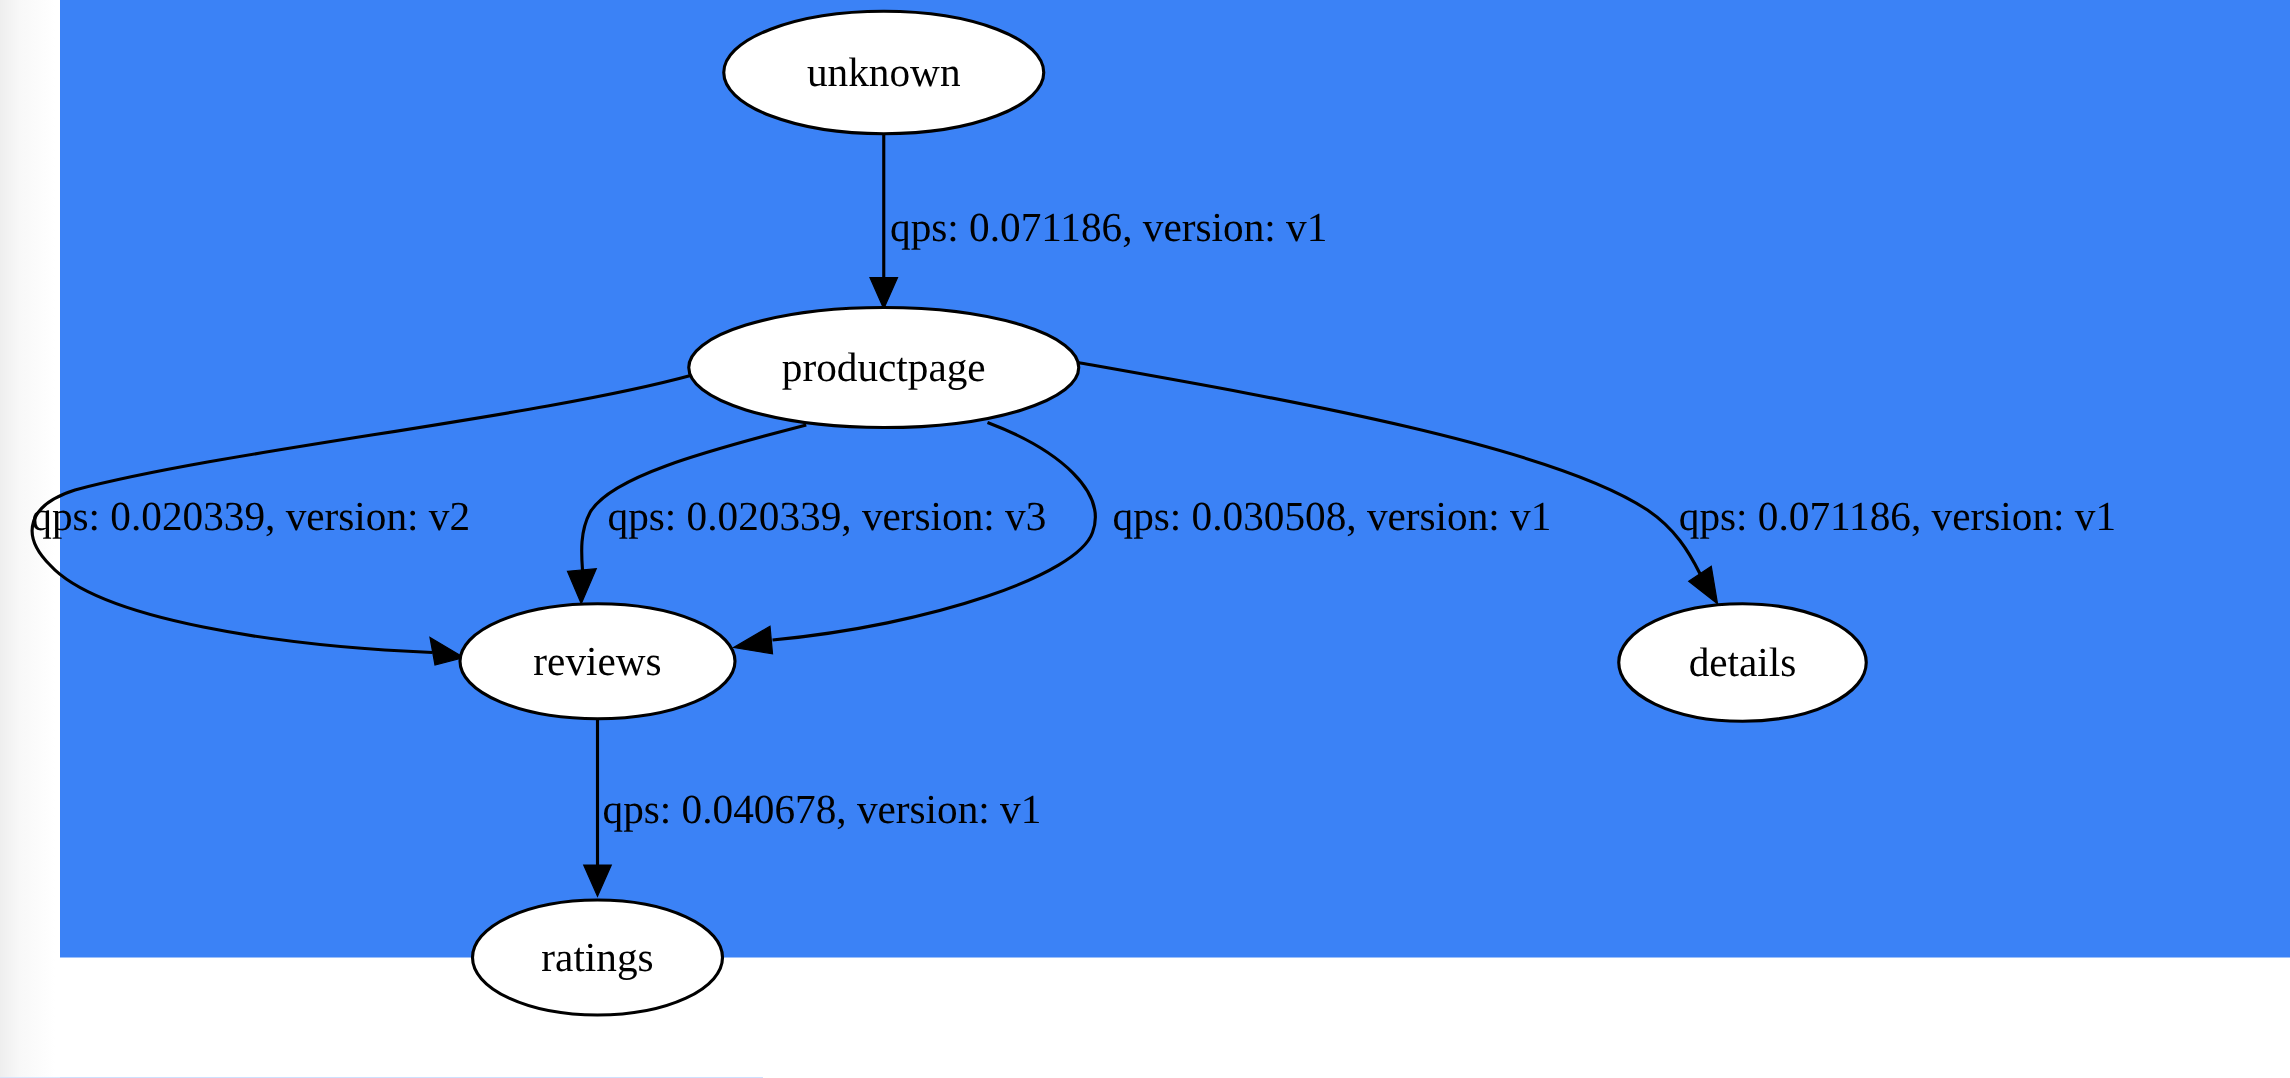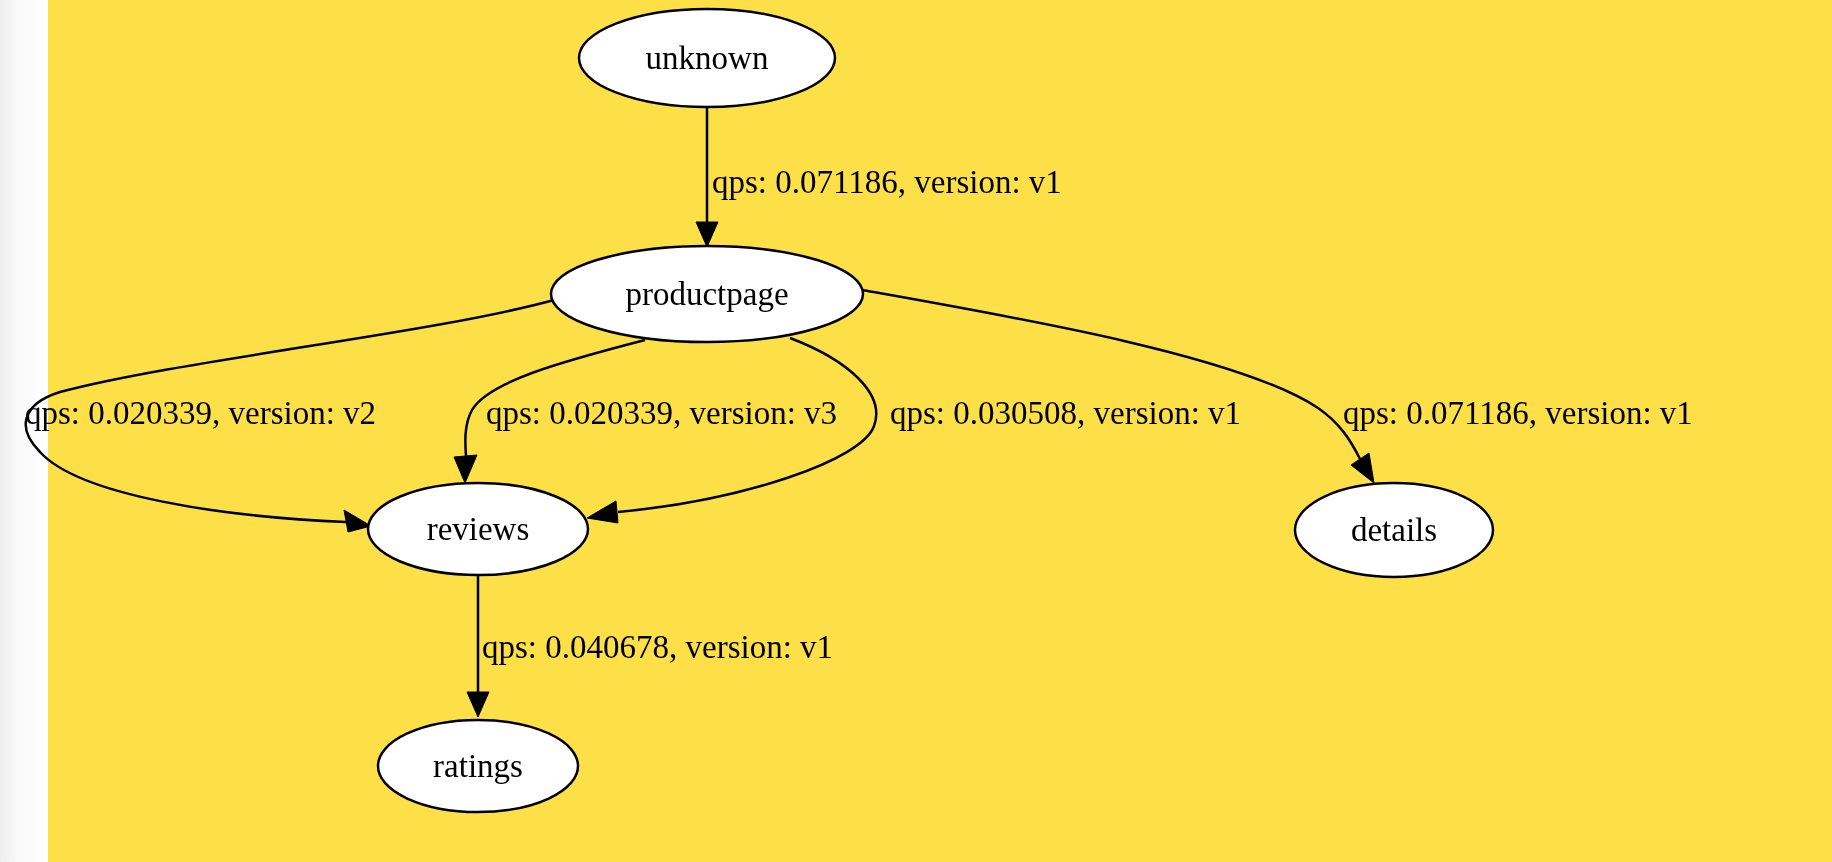--- a/index.html
+++ b/index.html
@@ -6,22 +6,22 @@
     margin: 0;
     padding: 0;
     background: #ffffff;
     width: 1832px;
     height: 862px;
     overflow: hidden;
   }
   .canvas {
     position: relative;
     width: 1832px;
-    height: 862px;
-    background: #fde047;
+    height: 766px;
+    background: #3b82f6;
   }
   .left-shade {
     position: absolute;
     left: 0; top: 0;
     width: 48px; height: 862px;
     background: linear-gradient(to right, #eeeeee 0px, #f8f8f8 16px, #ffffff 44px);
     pointer-events: none;
   }
   svg { position: absolute; left: 0; top: 0; }
   .edge {

